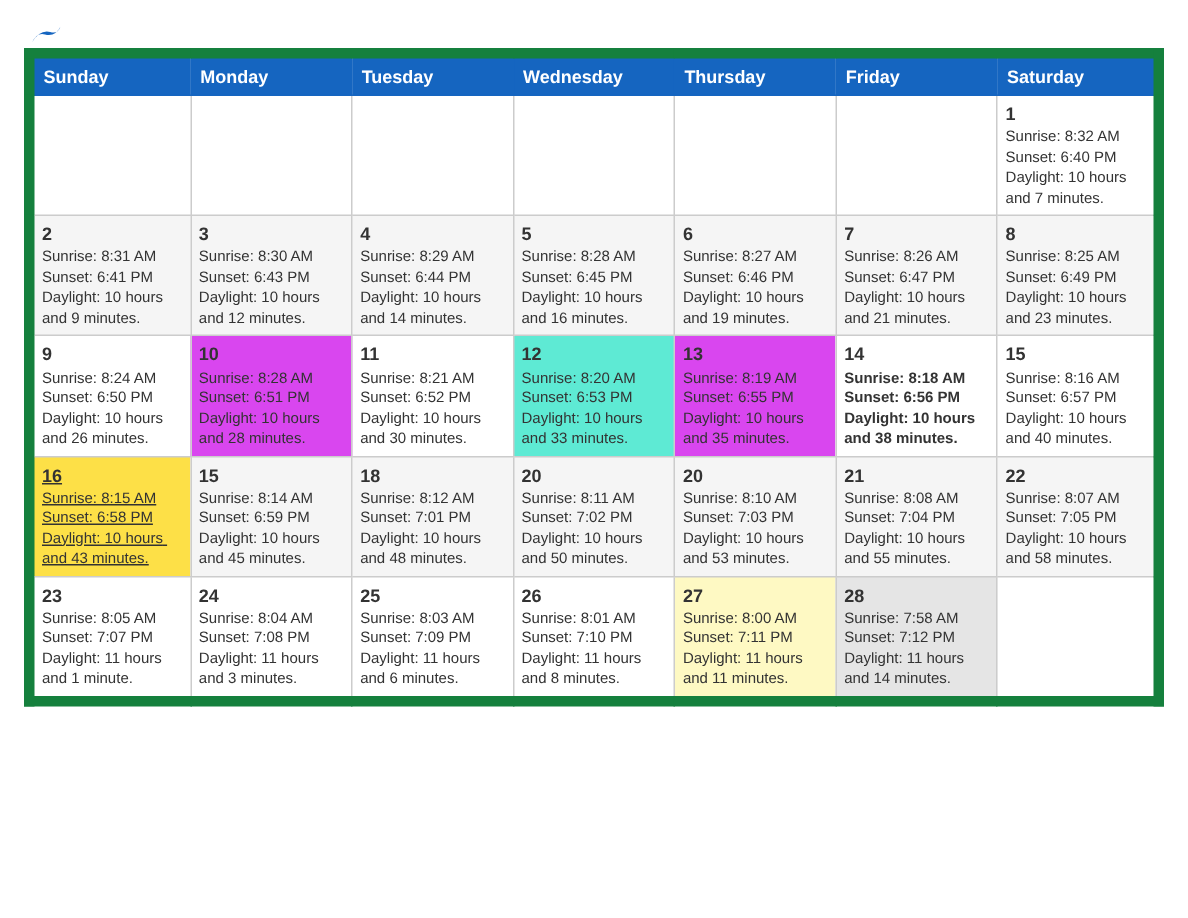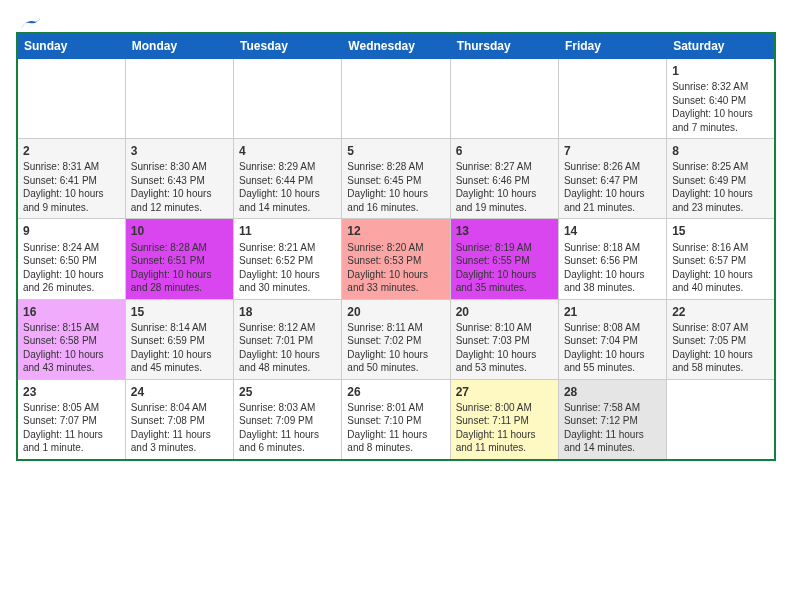--- a/index.html
+++ b/index.html
@@ -39,21 +39,21 @@
       color: #333;
       line-height: 1.1;
     }
     .subtitle {
       font-size: 13px;
       color: #555;
     }
     .calendar {
       width: 100%;
       border-collapse: collapse;
-      border: 2px solid #15803d;
+      border: 7px solid #15803d;
       margin-top: 6px;
     }
     .calendar th {
       background: #1565c0;
       color: #fff;
       font-size: 12px;
       font-weight: bold;
       padding: 5px 6px;
       text-align: left;
       border: 1px solid #1565c0;
@@ -187,47 +187,47 @@
           <div class="cell-text" style="white-space: pre-wrap;">Sunrise: 8:28 AM
 Sunset: 6:51 PM
 Daylight: 10 hours and 28 minutes.</div>
         </td>
         <td style="background: rgb(255, 255, 255);">
           <span class="day-num">11</span>
           <div class="cell-text" style="white-space: pre-wrap;">Sunrise: 8:21 AM
 Sunset: 6:52 PM
 Daylight: 10 hours and 30 minutes.</div>
         </td>
-        <td style="background: #fca5a5;">
+        <td style="background: #5eead4;">
           <span class="day-num">12</span>
           <div class="cell-text" style="white-space: pre-wrap;">Sunrise: 8:20 AM
 Sunset: 6:53 PM
 Daylight: 10 hours and 33 minutes.</div>
         </td>
         <td style="background: #d946ef;">
           <span class="day-num">13</span>
           <div class="cell-text" style="white-space: pre-wrap;">Sunrise: 8:19 AM
 Sunset: 6:55 PM
 Daylight: 10 hours and 35 minutes.</div>
         </td>
         <td style="background: rgb(255, 255, 255);">
           <span class="day-num">14</span>
-          <div class="cell-text" style="white-space: pre-wrap;">Sunrise: 8:18 AM
+          <div class="cell-text" style="white-space: pre-wrap; font-weight: bold;">Sunrise: 8:18 AM
 Sunset: 6:56 PM
 Daylight: 10 hours and 38 minutes.</div>
         </td>
         <td style="background: rgb(255, 255, 255);">
           <span class="day-num">15</span>
           <div class="cell-text" style="white-space: pre-wrap;">Sunrise: 8:16 AM
 Sunset: 6:57 PM
 Daylight: 10 hours and 40 minutes.</div>
         </td>
       </tr>
       <tr>
-        <td style="background: #f0abfc;">
+        <td style="background: #fde047; text-decoration: underline;">
           <span class="day-num">16</span>
           <div class="cell-text" style="white-space: pre-wrap;">Sunrise: 8:15 AM
 Sunset: 6:58 PM
 Daylight: 10 hours and 43 minutes.</div>
         </td>
         <td style="background: rgb(245, 245, 245);">
           <span class="day-num">15</span>
           <div class="cell-text" style="white-space: pre-wrap;">Sunrise: 8:14 AM
 Sunset: 6:59 PM
 Daylight: 10 hours and 45 minutes.</div>

